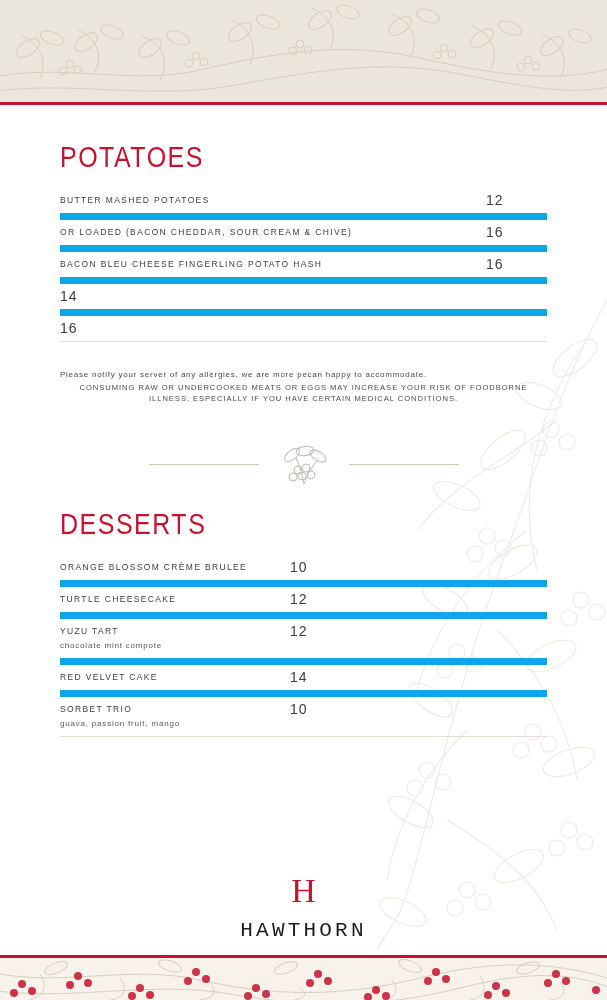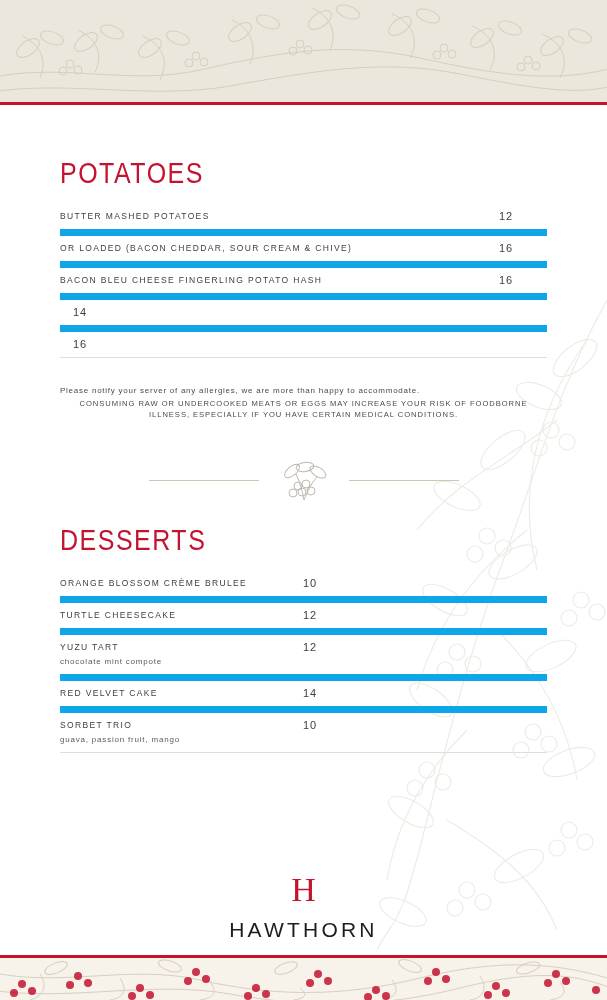--- a/index.html
+++ b/index.html
@@ -65,21 +65,21 @@
     top: 300px;
     width: 330px;
     height: 650px;
     opacity: 0.5;
     pointer-events: none;
   }
 
   
   .content {
     position: absolute;
-    left: 0; top: 121px;
+    left: 0; top: 105px;
     width: 607px;
   }
 
   .section-title {
     font-family: "Liberation Sans", sans-serif;
     color: #c4132f;
     font-size: 25px;
     letter-spacing: 1.5px;
     font-weight: 400;
     margin: 0 0 14px 60px;
@@ -112,25 +112,25 @@
   }
   .item-desc {
     font-size: 8px;
     letter-spacing: 0.8px;
     color: #5a5a5a;
     line-height: 13px;
     margin-top: 1px;
     white-space: nowrap;
   }
   .item-price {
-    font-size: 11px;
+    font-size: 14px;
     letter-spacing: 1px;
     color: #3d3d3d;
     line-height: 13px;
-    text-align: center;
+    text-align: left;
   }
 
   
   .potatoes .item-main { width: 426px; }
   .potatoes .item-price { width: 40px; }
 
   .desserts .item-main { width: 230px; }
   .desserts .item-price { width: 40px; }
 
   
@@ -189,21 +189,21 @@
   }
   .logo-mark {
     font-size: 34px;
     color: #c4132f;
     letter-spacing: 0;
     font-family: "Liberation Serif", serif;
     line-height: 40px;
     font-weight: 400;
   }
   .logo-word {
-    font-family: Liberation Sans, sans-serif;
+    font-family: Liberation Mono, monospace;
     font-size: 21px;
     letter-spacing: 3.2px;
     color: #1d1d1d;
     margin-top: 8px;
   }
 </style>
 </head>
 <body>
 
 <div class="page">
@@ -338,21 +338,21 @@
       </li>
       <li class="menu-item">
         <div class="item-price">14</div>
       </li>
       <li class="menu-item">
         <div class="item-price">16</div>
       </li>
     </ul>
 
     <div class="notes">
-      <div class="note-line-1">Please notify your server of any allergies, we are more than happy to accommodate.</div>
+      <div class="note-line-1">Please notify your server of any allergies, we are more pecan happy to accommodate.</div>
       <div class="note-line-2">CONSUMING RAW OR UNDERCOOKED MEATS OR EGGS MAY INCREASE YOUR RISK OF FOODBORNE ILLNESS, ESPECIALLY IF YOU HAVE CERTAIN MEDICAL CONDITIONS.</div>
     </div>
 
     <div class="divider">
       <div class="rule-left"></div>
       <div class="rule-right"></div>
       <svg class="ornament" viewBox="0 0 64 42">
         <g stroke="#a9a095" stroke-width="1" fill="none">
           <path d="M32 40 C 30 30, 28 22, 24 14"></path>
           <path d="M32 40 C 36 30, 40 22, 46 16"></path>

